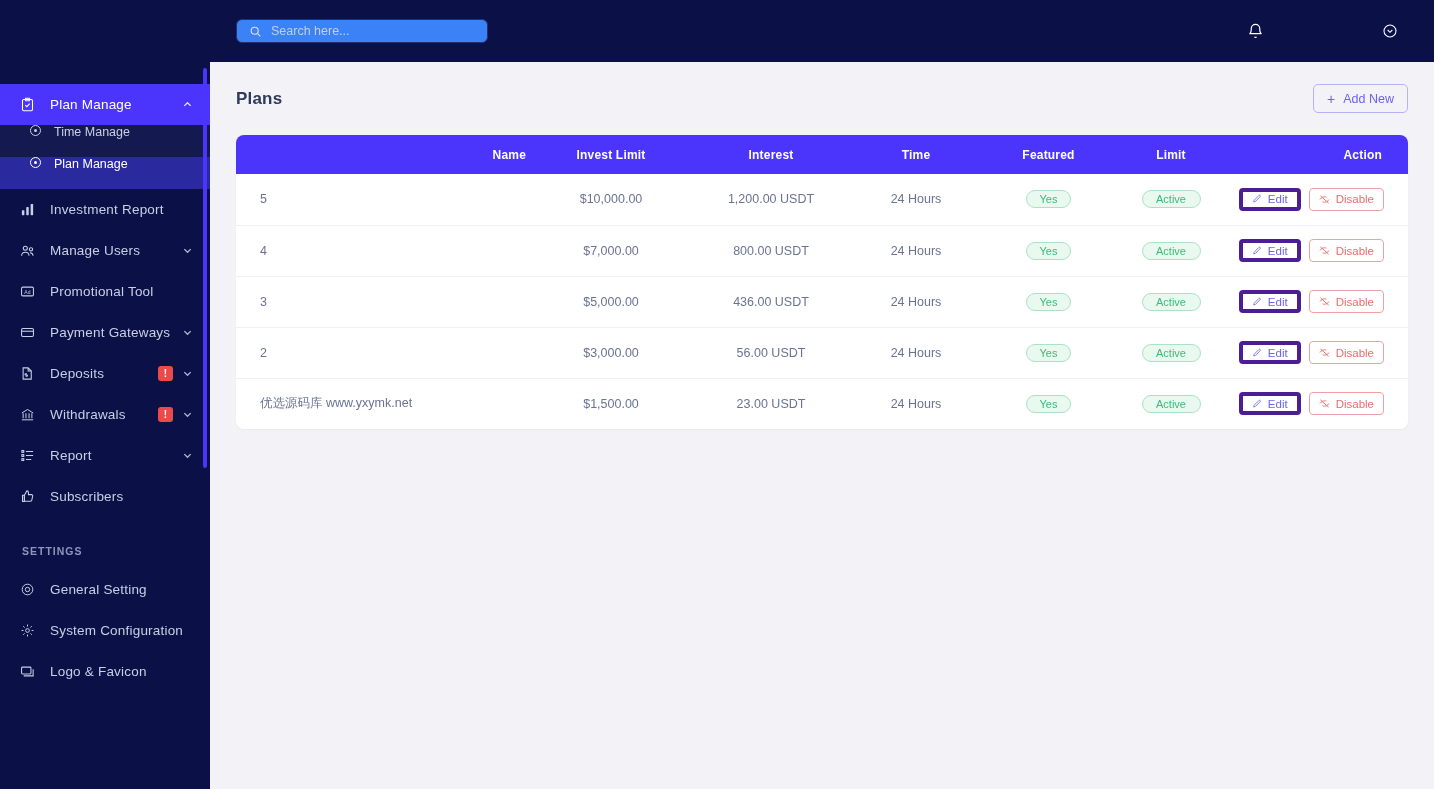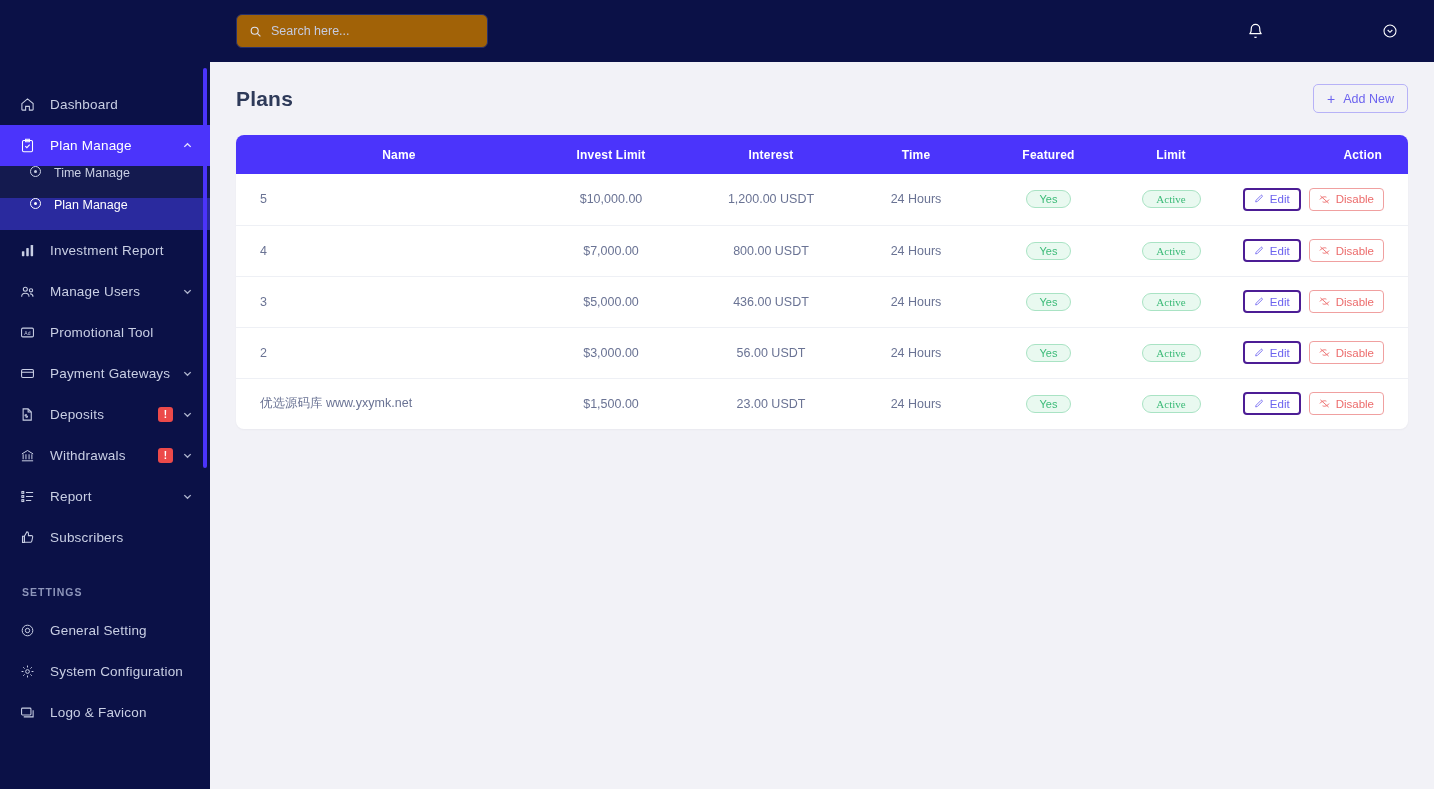--- a/index.html
+++ b/index.html
@@ -60,97 +60,89 @@
     background: #4b34fb; border-radius: 3px;
   }
 
   
   .main { flex: 1 1 auto; display: flex; flex-direction: column; height: 789px; }
   .topbar {
     height: 62px; background: #0b1147; display: flex; align-items: center;
     padding: 0 36px 0 26px; flex: 0 0 62px;
   }
   .search-box {
-    width: 252px; height: 34px; border: 1px solid #27306b; border-radius: 6px;
-    background: #a16207; display: flex; align-items: center; padding: 0 12px;
+    width: 252px; height: 24px; border: 1px solid #27306b; border-radius: 6px;
+    background: #3b82f6; display: flex; align-items: center; padding: 0 12px;
   }
   .search-box .s-ico { color:#dfe3f2; display:flex; margin-right: 9px; }
   .search-box input {
     background: transparent; border: 0; outline: 0; color: #e6e9f5;
     font-size: 12.5px; font-family: inherit; width: 100%;
   }
   .search-box input::placeholder { color: #c5cbe0; }
   .top-spacer { flex: 1 1 auto; }
   .top-icon { color:#fff; display:flex; align-items:center; cursor:pointer; }
   .top-icon.bell { margin-right: 118px; }
 
   .content { flex: 1 1 auto; background: #f2f2f7; padding: 22px 26px 0 26px; overflow: hidden; }
   .page-head { display: flex; align-items: center; justify-content: space-between; padding: 0 0 22px 0; }
-  .page-title { font-size: 21px; color: #2e3a59; letter-spacing: .2px; }
+  .page-title { font-size: 17px; color: #2e3a59; letter-spacing: .2px; }
   .add-new {
     border: 1px solid #b7b2f7; border-radius: 5px; background: transparent;
     color: #6c63ef; font-size: 12.5px; font-family: inherit;
     height: 29px; padding: 0 13px; display: flex; align-items: center; gap: 8px; cursor: pointer;
   }
   .add-new .plus { font-size: 14px; line-height: 1; }
 
   .card { background: #fff; border-radius: 8px; overflow: hidden; box-shadow: 0 1px 2px rgba(20,20,60,.04); }
   table { width: 100%; border-collapse: collapse; }
   thead tr { background: #4b34fb; }
   thead th {
     color: #fff; font-size: 12px; font-weight: 700; letter-spacing: .2px;
     padding: 0; height: 39px; text-align: center; white-space: nowrap;
   }
-  thead th.left { text-align: center; padding-left: 36px; }
+  thead th.left { text-align: right; padding-left: 36px; }
   thead th.right { text-align: right; padding-right: 26px; }
   tbody td {
     font-size: 12.5px; color: #6a7394; height: 51px; padding: 0;
     text-align: center; border-bottom: 1px solid #eef0f5; white-space: nowrap;
   }
   tbody tr:last-child td { border-bottom: 0; }
   tbody td.left { text-align: left; padding-left: 24px; }
   tbody td.right { text-align: right; padding-right: 24px; }
   .pill {
     display: inline-flex; align-items: center; justify-content: center;
     min-width: 45px; height: 18px; padding: 0 11px; border-radius: 10px;
     font-size: 11px; background: #e9f9f0; border: 1px solid #a9e3c4; color: #3cbb78;
   }
-  .pill.status { min-width: 59px; font-family: Liberation Serif, serif; }
+  .pill.status { min-width: 59px; }
   .act-wrap { display: flex; justify-content: flex-end; gap: 8px; }
   .btn-sm {
     display: inline-flex; align-items: center; gap: 6px; height: 23px; padding: 0 9px;
     border-radius: 4px; font-size: 11.5px; background: #fff; cursor: pointer;
     font-family: inherit;
   }
-  .btn-edit { border: 2px solid #4c1d95; color: #6c63ef; align-items: center; }
+  .btn-edit { border: 4px solid #4c1d95; color: #6c63ef; align-items: center; }
   .btn-disable { border: 1px solid #f0a0a0; color: #ec6b6b; }
   .btn-sm svg { display: block; }
 </style>
 </head>
 <body>
 
 <div id="app">
 
   <aside class="sidebar">
     <div class="sidebar-scroll">
 
       <div class="brand">
         <span class="brand-mark"></span>
       </div>
 
       <nav class="nav">
 
-        <div class="nav-item">
-          <span class="ico">
-            <svg width="15" height="15" viewBox="0 0 24 24" fill="none" stroke="currentColor" stroke-width="1.7">
-                <path d="M3 10.5 12 3l9 7.5V20a1 1 0 0 1-1 1h-5v-6H9v6H4a1 1 0 0 1-1-1z"></path>
-              </svg>
-          </span>
-          <span class="lbl">Dashboard</span>
-        </div>
 
         <div class="nav-item active">
           <span class="ico">
             <svg width="15" height="15" viewBox="0 0 24 24" fill="none" stroke="currentColor" stroke-width="1.7">
                 <rect x="4" y="4" width="16" height="18" rx="2"></rect>
                 <path d="M9 2h6v4H9z"></path>
                 <path d="M8.5 13l2.5 2.5 4.5-5"></path>
               </svg>
           </span>
           <span class="lbl">Plan Manage</span>

